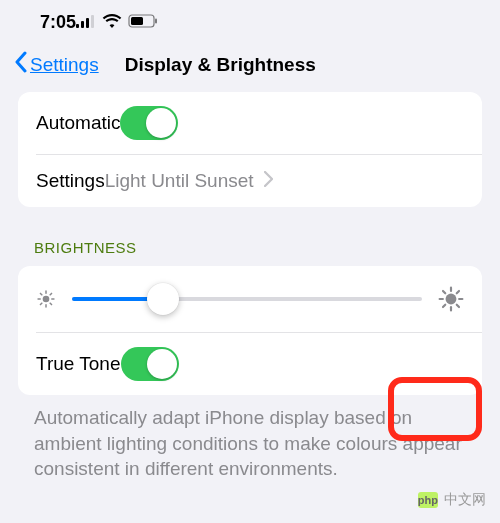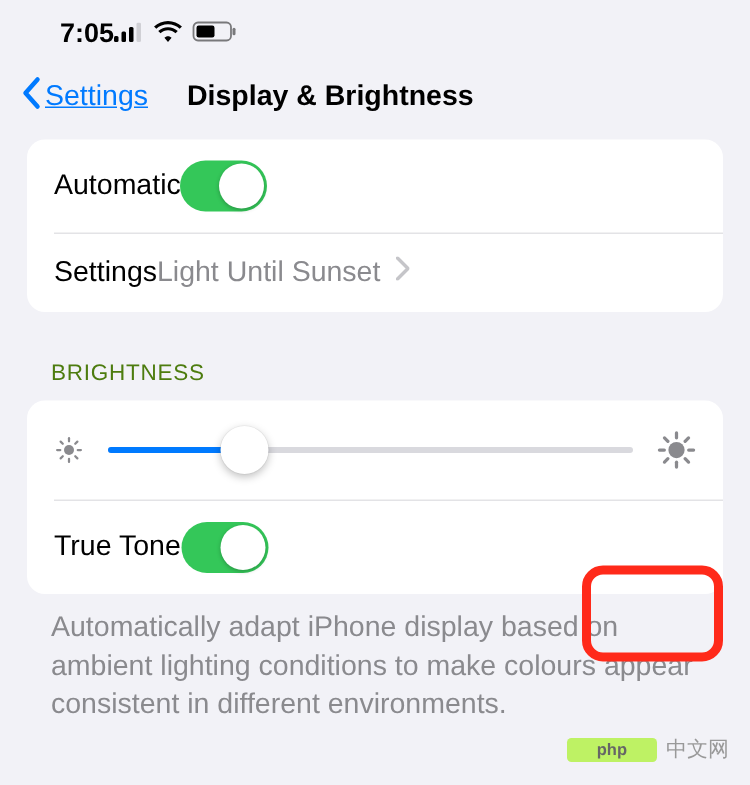--- a/index.html
+++ b/index.html
@@ -35,21 +35,21 @@
     .slider { position:relative; flex:1; height:30px; }
     .track { position:absolute; top:50%; left:0; right:0; height:4px; background:#d9d9de; border-radius:2px; transform:translateY(-50%); }
     .fill { position:absolute; top:50%; left:0; height:4px; background:#007aff; border-radius:2px; transform:translateY(-50%); }
     .thumb { position:absolute; top:50%; width:32px; height:32px; border-radius:50%; background:#fff; box-shadow:0 2px 6px rgba(0,0,0,.25),0 0 0 .5px rgba(0,0,0,.05); transform:translate(-50%,-50%); }
 
     
     .hl { position:absolute; border:6px solid #ff2a1a; border-radius:14px; }
 
     
     .wm { position:absolute; right:14px; bottom:14px; display:flex; align-items:center; gap:6px; color:#999; font-size:14px; }
-    .wm-logo { background:#bef264; color:#666; font-weight:700; font-size:11px; padding:2px 20px; border-radius:3px; }
+    .wm-logo { background:#bef264; color:#666; font-weight:700; font-size:11px; padding:2px 0; border-radius:3px; }
   </style>
 </head>
 <body>
 
 <div class="status">
   <span>7:05</span>
   <div class="status-right">
     <span>
       <svg width="20" height="13" viewBox="0 0 20 13">
           <rect x="0" y="9" width="3" height="4" rx="1" fill="#000"></rect>

